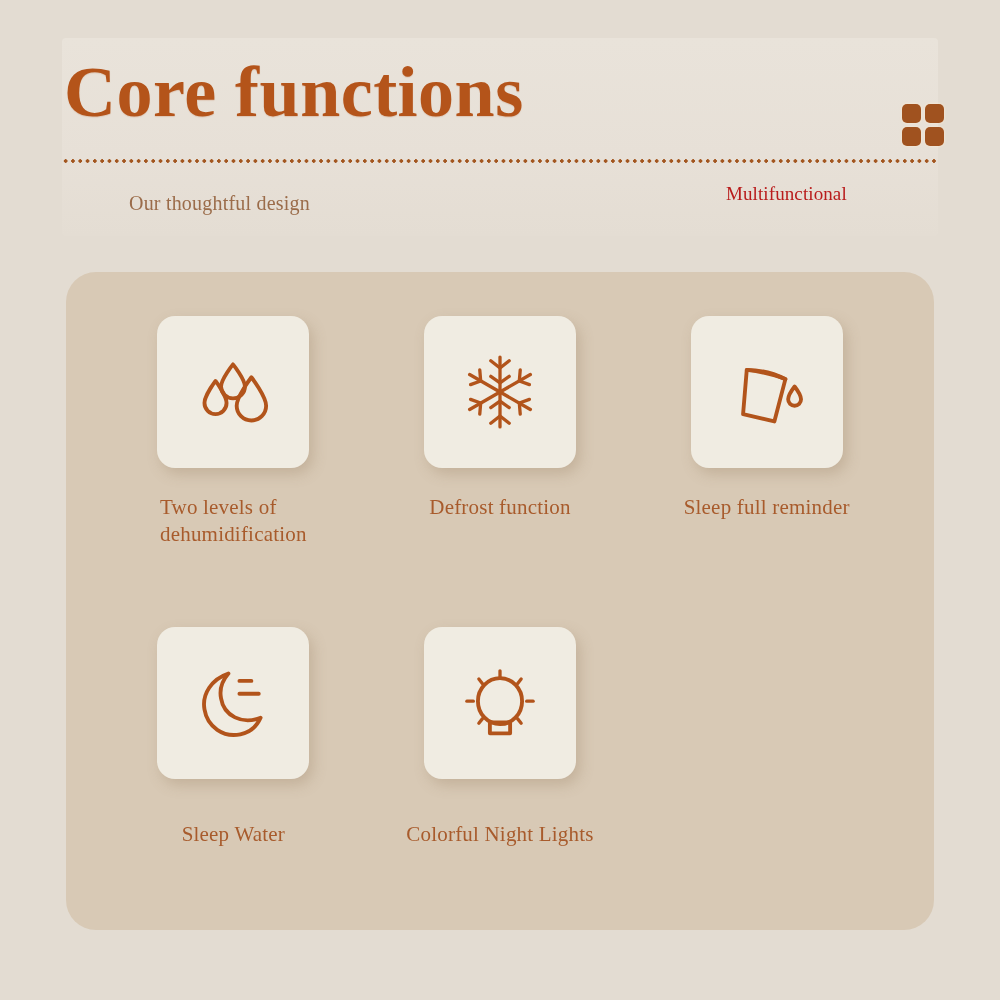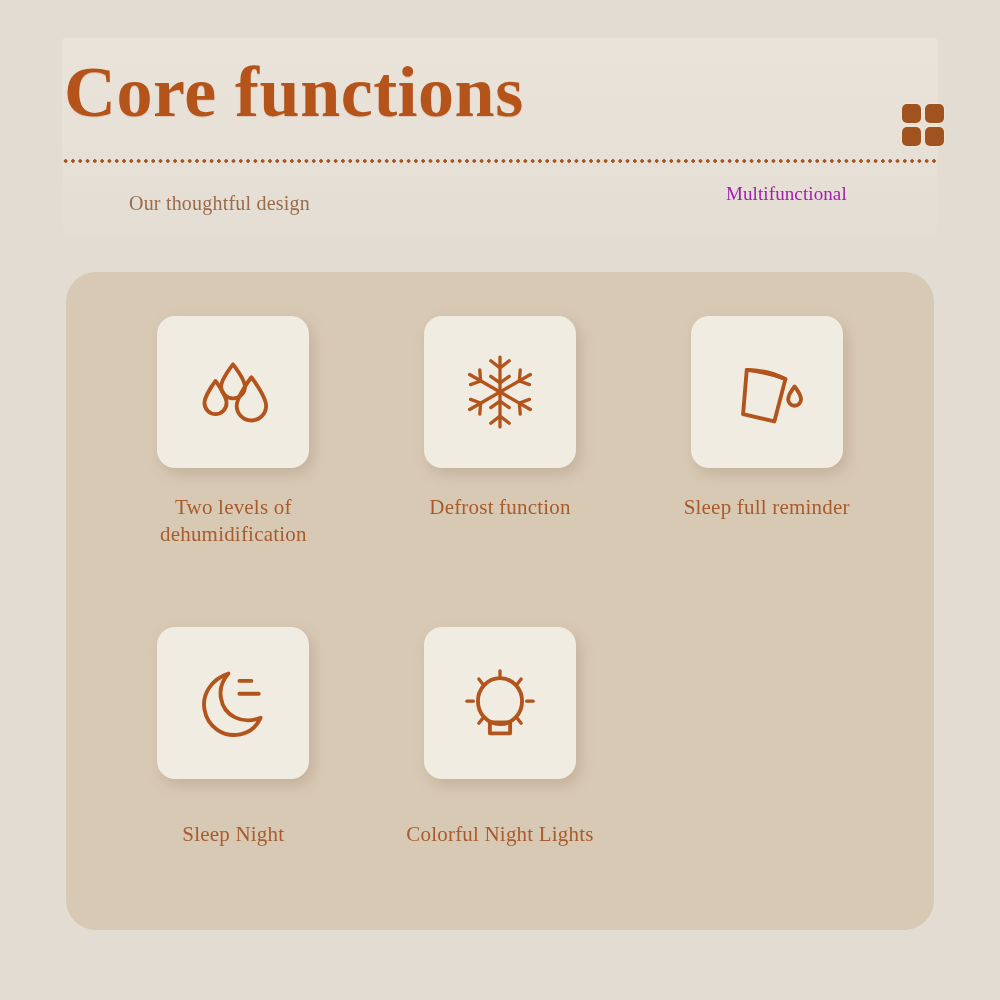--- a/index.html
+++ b/index.html
@@ -90,21 +90,21 @@
     margin-left: 28px;
   }
 
   .sub-right {
     position: absolute;
     left: 726px;
     top: 182px;
     width: 210px;
     font-size: 19px;
     line-height: 1.28;
-    color: #a21caf;
+    color: #b91c1c;
     letter-spacing: 0.1px;
   }
 
   
   .panel {
     position: absolute;
     left: 66px;
     top: 272px;
     width: 868px;
     height: 658px;
@@ -151,21 +151,21 @@
     fill: none;
     stroke: #b2541b;
     stroke-width: 4.2;
     stroke-linecap: round;
     stroke-linejoin: round;
   }
   .ln-thin { stroke-width: 3.6; }
 
   .caption {
     margin-top: 26px;
-    text-align: center;
+    text-align: left;
     font-size: 21px;
     line-height: 1.28;
     color: #a85b2c;
     letter-spacing: 0.2px;
     max-width: 250px;
   }
   .feature.row2 .caption { margin-top: 42px; }
 </style>
 </head>
 <body>
@@ -248,21 +248,21 @@
 
     <div class="feature row2">
       <div class="icon-card">
         <svg viewBox="0 0 100 100">
           <path class="ln" d="M45 18 C27 24 16 40 19 57 C22 76 40 88 58 84 C68 82 76 75 80 66 C60 74 40 64 37 45 C35 35 39 25 45 18 Z"></path>
           <path class="ln" d="M57 26 H70"></path>
           <path class="ln" d="M57 40 H78"></path>
         </svg>
       </div>
       <div class="caption">
-        <div>Sleep Night</div>
+        <div>Sleep Water</div>
       </div>
     </div>
 
     <div class="feature row2">
       <div class="icon-card">
         <svg viewBox="0 0 100 100">
           <ellipse class="ln" cx="50" cy="48" rx="24" ry="25"></ellipse>
           <path class="ln" d="M39 71 H61 V83 H39 Z"></path>
           <g class="ln ln-thin">
             <path d="M50 15 V21"></path>

